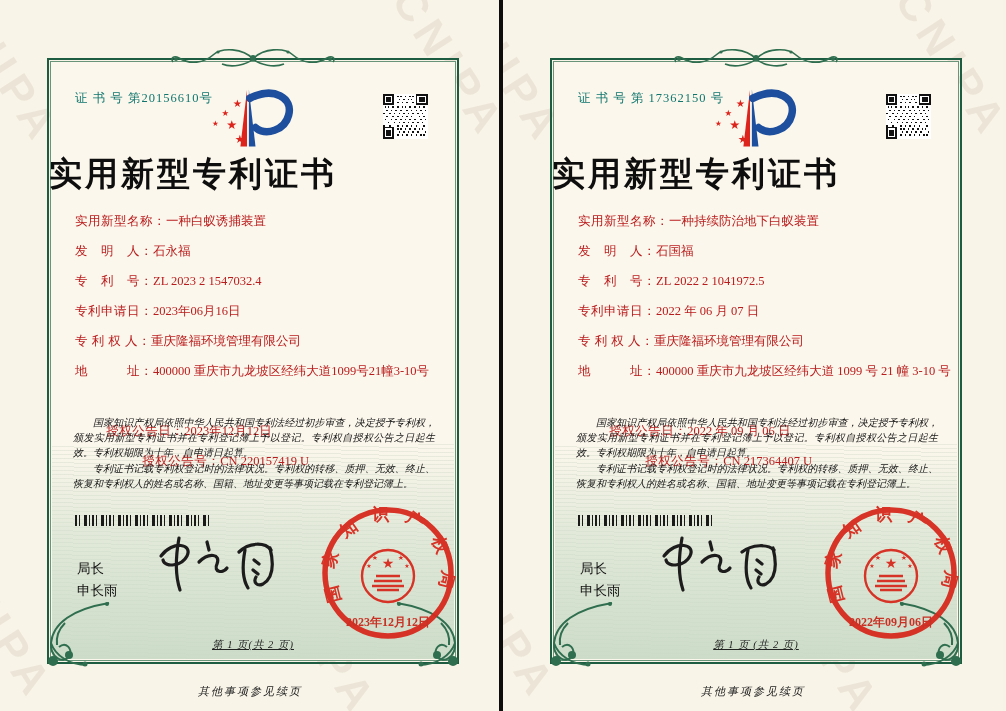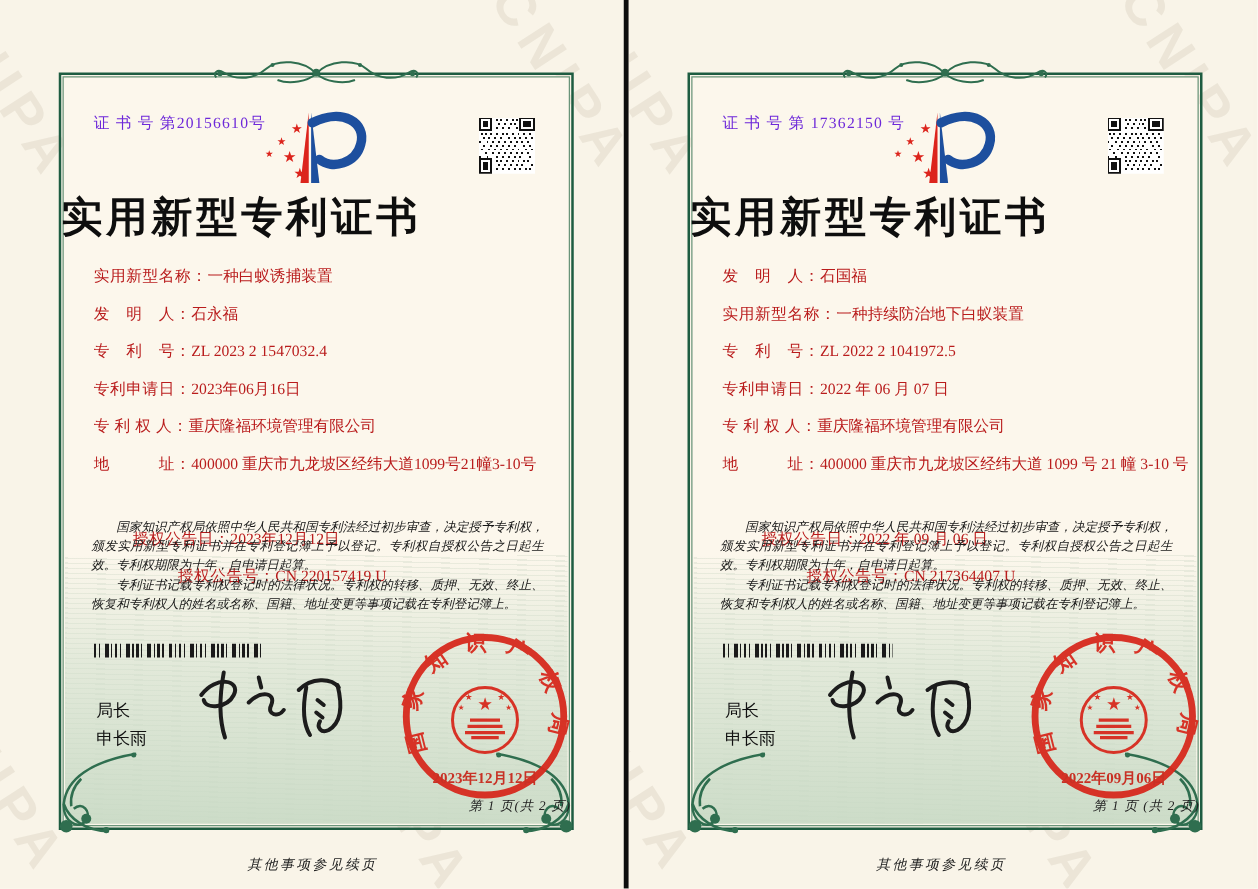--- a/index.html
+++ b/index.html
@@ -26,21 +26,21 @@
   .waves { position:absolute; left:3px; right:3px; bottom:3px; height:215px;
            background:
              linear-gradient(180deg, rgba(211,226,208,0) 0%, rgba(206,222,203,0.55) 40%, rgba(199,217,196,0.9) 100%),
              repeating-linear-gradient(1.5deg, rgba(75,125,90,0.10) 0 1px, rgba(0,0,0,0) 1px 4px); }
 
   .flourish-top { position:absolute; top:-15px; left:50%; transform:translateX(-50%); }
   .corner { position:absolute; bottom:-9px; }
   .corner-l { left:-10px; }
   .corner-r { right:-10px; transform:scaleX(-1); }
 
-  .cert-no { position:absolute; left:26px; top:30px; font-size:12.5px; letter-spacing:1px; color:#6d28d9; }
+  .cert-no { position:absolute; left:26px; top:30px; font-size:12.5px; letter-spacing:1px; color:#0f766e; }
   .logo { position:absolute; left:146px; top:24px; }
   .qr { position:absolute; left:334px; top:34px; }
   .title { position:absolute; left:0; right:0; top:92px; text-align:left;
            font-size:33px; font-weight:bold; letter-spacing:3px; color:#0e0e0e; }
 
   .fields { position:absolute; left:26px; right:16px; top:146px; }
   .row { height:30px; line-height:30px; font-size:12.5px; color:#b91c1c; white-space:pre; }
   .lab { letter-spacing:0.5px; }
   .g2 { margin-left:36px;text-align:center; }
 
@@ -51,22 +51,22 @@
   .barcode { position:absolute; left:26px; top:455px; width:136px; height:11px;
              background:repeating-linear-gradient(90deg,#1a1a1a 0 2px,transparent 2px 4px,
                #1a1a1a 4px 5px,transparent 5px 9px,#1a1a1a 9px 12px,transparent 12px 14px,
                #1a1a1a 14px 15px,transparent 15px 17px); }
 
   .director { position:absolute; left:28px; top:498px; font-family:"Liberation Sans", sans-serif;
               font-size:13.5px; font-weight:500; color:#111; line-height:22px; }
   .signature { position:absolute; left:100px; top:466px; }
   .seal { position:absolute; left:268px; top:442px; opacity:0.94; }
 
-  .pageinfo { position:absolute; left:0; right:0; top:578px; text-align:right;
-              font-size:10.5px; font-style:italic; letter-spacing:1px; color:#222; }
+  .pageinfo { position:absolute; left:0; right:0; top:578px; text-align:center;
+              font-size:10.5px; font-style:italic; letter-spacing:1px; color:#222;text-decoration:underline; }
   .footnote { position:absolute; left:0; right:0; top:684px; text-align:center;
               font-size:11px; font-style:italic; letter-spacing:2px; color:#222; }
 </style>
 </head>
 <body>
 
 <div class="canvas">
 
   <div class="page page-left">
     <div class="wm wm1">CNIPA</div>
@@ -296,22 +296,22 @@
             <path d="M1 1h5v5H1z M22 1h6v5h-6z M1 22h5v6H1z"></path>
           </g>
         <g fill="#111">
             <path d="M2 2h3v3H2z M23 2h4v3h-4z M2 23h3v4H2z"></path>
           </g>
       </svg>
 
       <div class="title">实用新型专利证书</div>
 
       <div class="fields">
+        <div class="row"><span class="lab">实用新型名称：</span><span class="val">一种持续防治地下白蚁装置</span></div>
         <div class="row"><span class="lab">发　明　人：</span><span class="val">石国福</span></div>
-        <div class="row"><span class="lab">实用新型名称：</span><span class="val">一种持续防治地下白蚁装置</span></div>
         <div class="row"><span class="lab">专　利　号：</span><span class="val">ZL 2022 2 1041972.5</span></div>
         <div class="row"><span class="lab">专利申请日：</span><span class="val">2022 年 06 月 07 日</span></div>
         <div class="row"><span class="lab">专 利 权 人：</span><span class="val">重庆隆福环境管理有限公司</span></div>
         <div class="row"><span class="lab">地　　　址：</span><span class="val">400000 重庆市九龙坡区经纬大道 1099 号 21 幢 3-10 号</span></div>
         <div class="row">
           <span class="lab">授权公告日：</span><span class="val">2022 年 09 月 06 日</span>
           <span class="lab g2">授权公告号：</span><span class="val">CN 217364407 U</span>
         </div>
       </div>
 

